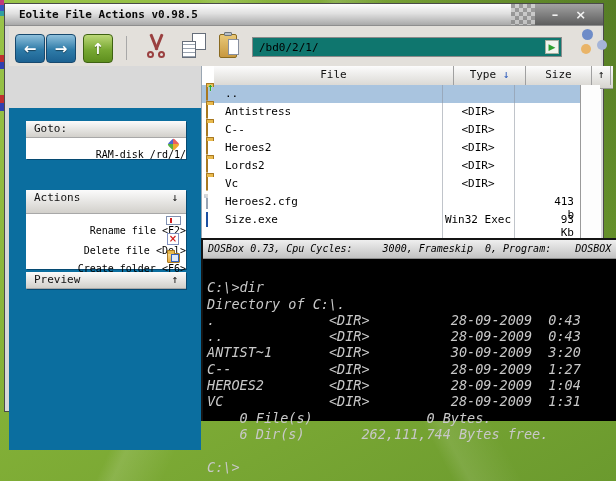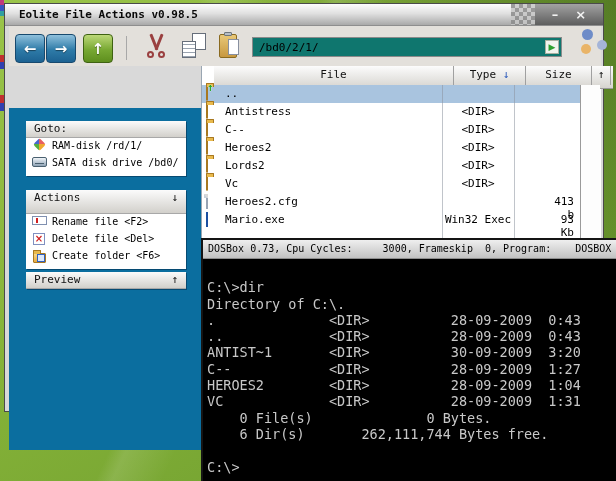--- a/index.html
+++ b/index.html
@@ -64,21 +64,21 @@
   .dot.d2 { left:588px; top:14px; width:10px; height:10px; background:#A4B4D8; }
   .dot.d3 { left:572px; top:18px; width:10px; height:10px; background:#E9B468; }
 
   
   .mainarea { position:absolute; left:4px; top:62px; width:592px; height:342px; }
   .sidebar { position:absolute; left:0; top:0; width:192px; height:100%; background:#0B6E9F;margin-top:42px; }
   .panel { position:absolute; left:17px; width:160px; box-shadow:1px 1px 0 rgba(0,30,60,.45); }
   .phead { height:17px; background:linear-gradient(#FBFBFB,#D2D0CB); border-bottom:1px solid #A8A8A8;
     font-size:11px; color:#111; line-height:16px; padding:0 8px; display:flex; justify-content:space-between; }
   .pbody { background:#FFF; padding:2px 0; }
-  .pitem { height:17px; display:flex; align-items:flex-start; font-size:10px; color:#000; }
+  .pitem { height:17px; display:flex; align-items:flex-end; font-size:10px; color:#000;flex-direction:column; }
   .islot { width:26px; display:flex; align-items:center; justify-content:center; }
 
   .ico-ram { width:9px; height:9px; transform:rotate(45deg); border-radius:2px;
     background:conic-gradient(from -45deg, #E86060 0 25%, #F0A830 0 50%, #58B040 0 75%, #4868D0 0); }
   .ico-sata { width:15px; height:10px; background:linear-gradient(#F0F4F8,#8FA3B5); border:1px solid #4A6070; border-radius:2px; position:relative; }
   .ico-sata::after { content:""; position:absolute; left:2px; bottom:2px; width:9px; height:1px; background:#4A6070; }
   .ico-rename { width:15px; height:9px; background:#FFF; border:1px solid #8090B0; position:relative; }
   .ico-rename::before { content:""; position:absolute; left:3px; top:1px; width:2px; height:5px; background:#D02020; }
   .ico-delete { width:12px; height:12px; background:#FFF; border:1px solid #8090C0; color:#D02020;
     font:bold 10px "DejaVu Sans", sans-serif; line-height:10px; text-align:center; }
@@ -113,22 +113,22 @@
   .frow.selected { background:#A9C4DF; }
   .fic { position:absolute; left:4px; top:2px; width:16px; }
   .fname { position:absolute; left:23px; top:2px; }
   .ftype { position:absolute; left:240px; width:72px; top:2px; text-align:center; }
   .fsize { position:absolute; left:312px; width:60px; top:2px; text-align:right;padding-left:28px; }
   .colsep { position:absolute; top:19px; bottom:0; width:1px; background:rgba(140,148,158,.55); }
   .cs1 { left:240px; } .cs2 { left:312px; }
   .vscroll { position:absolute; left:378px; top:19px; bottom:0; width:20px; background:#FDFDFD; border-left:1px solid #9A9A9A; }
 
   
-  .dosbox { position:absolute; left:201px; top:238px; width:415px; height:243px;
-    border-left:2px solid #141414; border-top:2px solid #141414; background:#000; }
+  .dosbox { position:absolute; left:201px; top:238px; width:415px; height:183px;
+    border-left:2px solid #141414; border-top:2px solid #141414; background:#000;font-style:italic; }
   .dtitle { height:19px; background:linear-gradient(#EFEFEF,#C2C2C2); border-bottom:1px solid #8E8E8E;
     font-size:10px; color:#000; line-height:18px; padding-left:5px; white-space:pre; overflow:hidden; }
   .term { position:absolute; left:0; top:20px; right:0; bottom:0; background:#000;
     color:#C8C8C8; font-size:13.5px; line-height:16.3px; padding:3px 0 0 4px; }
   .tline { white-space:pre; min-height:16.3px; }
 </style>
 </head>
 <body>
 
 <div class="screen">
@@ -198,26 +198,20 @@
         <div class="panel" style="top:13px">
           <div class="phead">
             <span>Goto:</span>
           </div>
           <div class="pbody">
             <div class="pitem">
               <span class="islot">
                   <span class="ico-ram"></span>
                 </span>
               <span>RAM-disk /rd/1/</span>
-            </div>
-            <div class="pitem">
-              <span class="islot">
-                  <span class="ico-sata"></span>
-                </span>
-              <span>SATA disk drive /bd0/</span>
             </div>
           </div>
         </div>
 
         <div class="panel" style="top:82px">
           <div class="phead" style="height:24px">
             <span>Actions</span>
             <span>↓</span>
           </div>
           <div class="pbody">
@@ -296,21 +290,21 @@
             <span class="fsize"></span>
           </div>
           <div class="frow">
             <span class="fic"><span class="ico-file"></span></span>
             <span class="fname">Heroes2.cfg</span>
             <span class="ftype"></span>
             <span class="fsize">413 b</span>
           </div>
           <div class="frow">
             <span class="fic"><span class="ico-exe"></span></span>
-            <span class="fname">Mario.exe</span>
+            <span class="fname">Size.exe</span>
             <span class="ftype">Win32 Exec</span>
             <span class="fsize">93 Kb</span>
           </div>
         </div>
 
         <div class="colsep cs1"></div>
         <div class="colsep cs2"></div>
         <div class="vscroll"></div>
       </div>
     </div>

